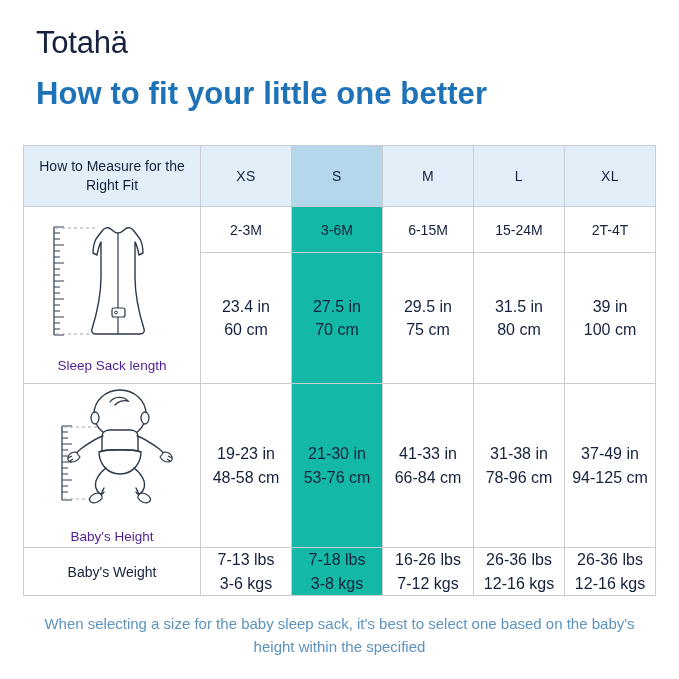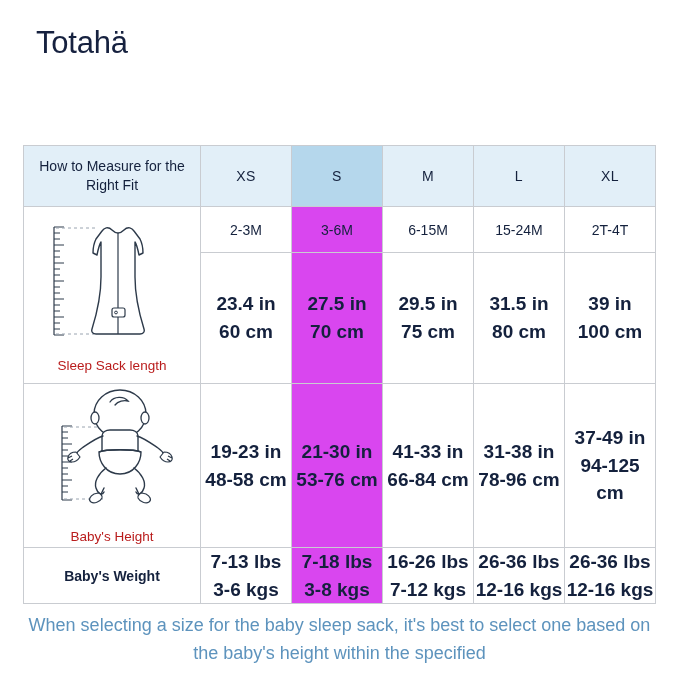--- a/index.html
+++ b/index.html
@@ -86,73 +86,72 @@
   .hdr-size {
     font-size: 19px;
     letter-spacing: 0.5px;
   }
   .hdr.sel {
     background: #b5d7ec;
   }
 
   
   td.sel, th.sel {
-    background: #d946ef;
+    background: #14b8a6;
   }
 
   .age-row td { height: 45px; font-size: 14px; }
   .len-row td { height: 130px; }
   .hgt-row td { height: 163px; }
   .wgt-row td { height: 47px; }
 
   .cell2 {
     line-height: 1.45;
-    font-size: 19px;
-    font-weight: bold;
+    font-size: 16px;
   }
 
   .illus-cell {
     padding: 6px 0 6px 0;
     position: relative;
   }
   .illus-inner {
     display: flex;
     flex-direction: column;
     align-items: center;
     justify-content: center;
   }
   .illus-caption {
-    color: #b91c1c;
+    color: #4c1d95;
     font-size: 13.5px;
     margin-top: 10px;
   }
   .row-label {
     color: #2c7fbe;
     font-size: 13.5px;
-    font-weight: bold;
   }
 
   .footer {
     position: absolute;
     left: 23px;
     top: 612px;
     width: 633px;
     text-align: center;
     color: #5d93bd;
-    font-size: 18px;
+    font-size: 15px;
     line-height: 1.55;
   }
 </style>
 </head>
 <body>
 
 <div class="page">
 
   <div class="logo">Totahä</div>
 
+  <div class="title">How to fit your little one better</div>
 
   <div class="table-wrap">
     <table class="size-table">
       <colgroup>
         <col class="c-label">
         <col class="c-size">
         <col class="c-size">
         <col class="c-size">
         <col class="c-size">
         <col class="c-size">

